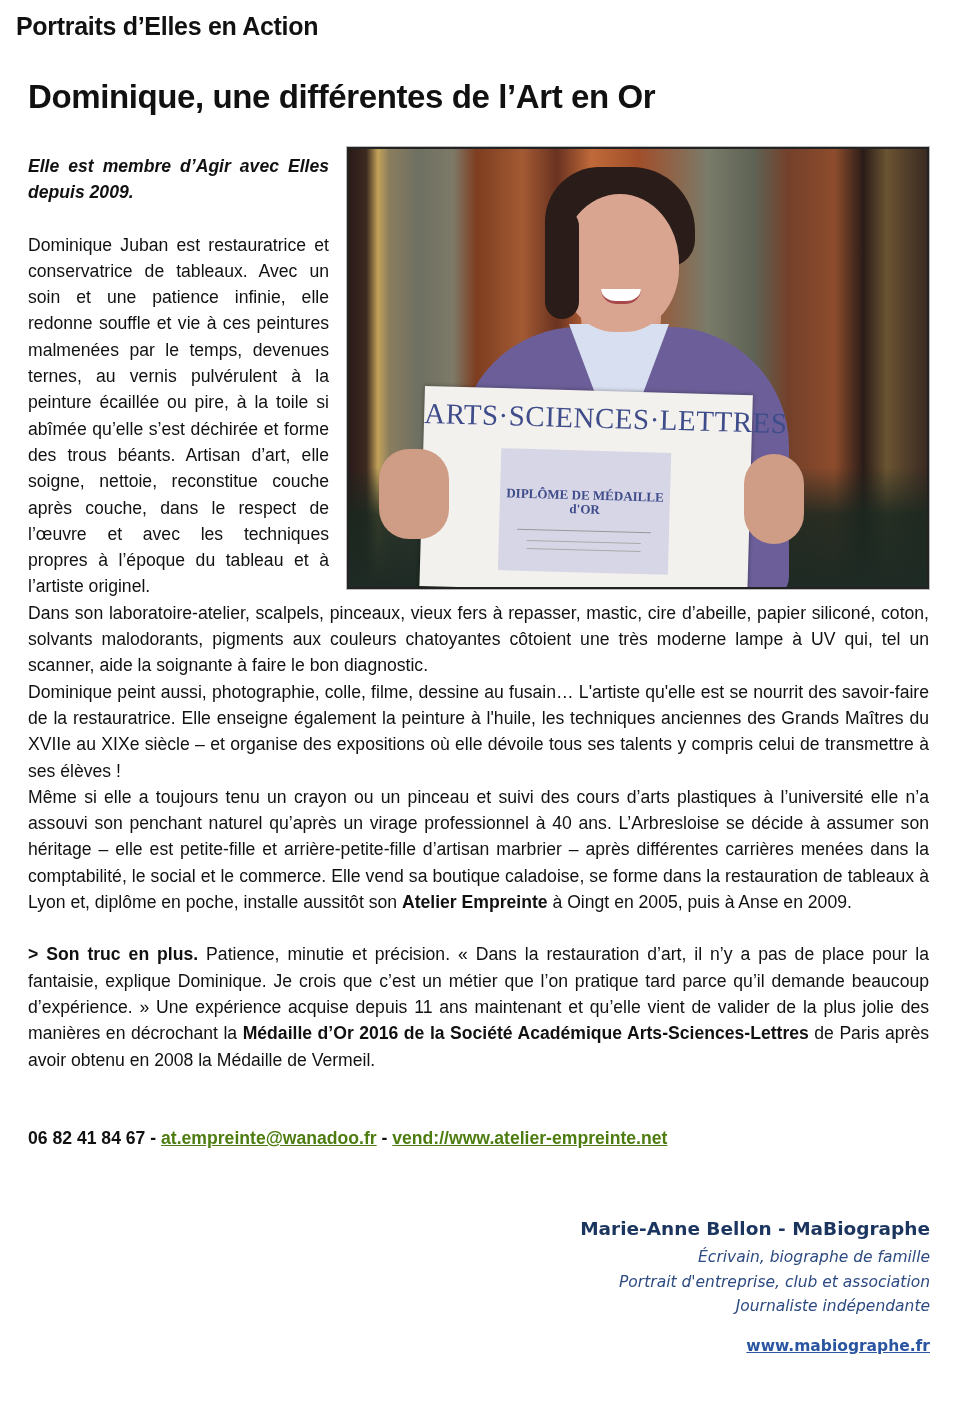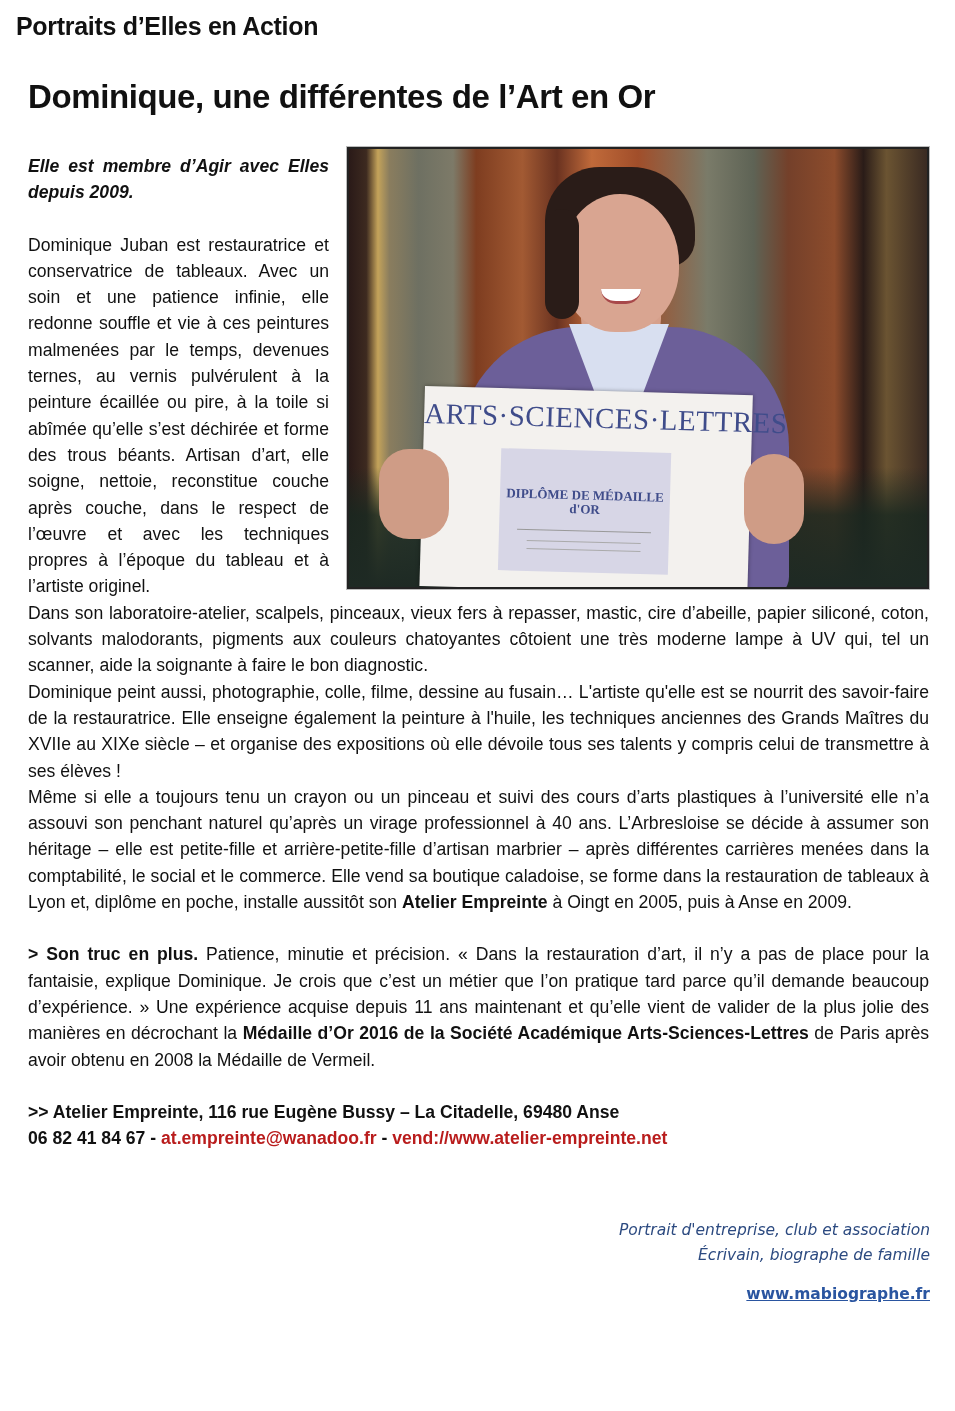--- a/index.html
+++ b/index.html
@@ -7,21 +7,21 @@
          font-family: "Liberation Sans", sans-serif; color: #111; }
   .kicker { position: absolute; left: 16px; top: 12px; font-size: 25px; font-weight: bold; letter-spacing: -0.3px; }
   .title { position: absolute; left: 28px; top: 78px; font-size: 33px; font-weight: bold; letter-spacing: -0.4px; }
 
   .article { position: absolute; left: 28px; top: 153px; width: 901px; font-size: 17.6px; line-height: 26.3px; text-align: justify; }
   .photo-wrap { float: right; width: 578px; height: 438px; margin: -6px 0 8px 18px; border: 2px solid #222; box-shadow: 0 0 0 1px #bbb; position: relative; overflow: hidden; background: #3a2a25; }
   .lead { font-style: italic; font-weight: bold; margin: 0 0 26px 0; }
   p { margin: 0; }
   .gap { height: 26px; }
   b { font-weight: bold; }
-  a { color: #b91c1c; }
+  a { color: #4d7c0f; text-decoration: underline; }
 
   .sig { position: absolute; right: 25px; top: 1218px; text-align: right; font-family: "DejaVu Sans", sans-serif; color: #1e3a68; }
   .sig .name { font-size: 18.5px; font-weight: bold; color: #1b355f; margin-bottom: 6px; }
   .sig .line { font-size: 15.5px; font-style: italic; color: #2c4a80; line-height: 24.5px; }
   .sig .phone { font-size: 19px; font-weight: bold; color: #1b355f; margin-top: 4px; }
   .sig .web { font-size: 15.5px; font-weight: bold; color: #2a55a0; text-decoration: underline; margin-top: 18px; display: inline-block; }
 
   
   .ph-bg { position: absolute; inset: 0; background:
       linear-gradient(90deg, #2a1a18 0%, #3d2a20 3%, #c4a35a 5%, #8a7d5e 7%, #6e7062 12%, #7d7a68 18%, #7e3d20 22%, #a25a33 30%, #6a3220 36%, #c06a3a 42%, #a14e2a 50%, #7a7b69 62%, #5e6355 70%, #74402a 76%, #8d4c2c 84%, #2a1c18 89%, #6b5432 93%, #3a2a22 100%); }
@@ -75,22 +75,24 @@
 
   <p class="lead">Elle est membre d’Agir avec Elles depuis 2009.</p>
   <p>Dominique Juban est restauratrice et conservatrice de tableaux. Avec un soin et une patience infinie, elle redonne souffle et vie à ces peintures malmenées par le temps, devenues ternes, au vernis pulvérulent à la peinture écaillée ou pire, à la toile si abîmée qu’elle s’est déchirée et forme des trous béants. Artisan d’art, elle soigne, nettoie, reconstitue couche après couche, dans le respect de l’œuvre et avec les techniques propres à l’époque du tableau et à l’artiste originel.</p>
   <p>Dans son laboratoire-atelier, scalpels, pinceaux, vieux fers à repasser, mastic, cire d’abeille, papier siliconé, coton, solvants malodorants, pigments aux couleurs chatoyantes côtoient une très moderne lampe à UV qui, tel un scanner, aide la soignante à faire le bon diagnostic.</p>
   <p>Dominique peint aussi, photographie, colle, filme, dessine au fusain… L'artiste qu'elle est se nourrit des savoir-faire de la restauratrice. Elle enseigne également la peinture à l'huile, les techniques anciennes des Grands Maîtres du XVIIe au XIXe siècle – et organise des expositions où elle dévoile tous ses talents y compris celui de transmettre à ses élèves !</p>
   <p><span>Même si elle a toujours tenu un crayon ou un pinceau et suivi des cours d’arts plastiques à l’université elle n’a assouvi son penchant naturel qu’après un virage professionnel à 40 ans. L’Arbresloise se décide à assumer son héritage – elle est petite-fille et arrière-petite-fille d’artisan marbrier – après différentes carrières menées dans la comptabilité, le social et le commerce. Elle vend sa boutique caladoise, se forme dans la restauration de tableaux à Lyon et, diplôme en poche, installe aussitôt son </span><b>Atelier Empreinte</b><span> à Oingt en 2005, puis à Anse en 2009.</span></p>
   <div class="gap"></div>
   <p><b>&gt; Son truc en plus.</b><span> Patience, minutie et précision. « Dans la restauration d’art, il n’y a pas de place pour la fantaisie, explique Dominique. Je crois que c’est un métier que l’on pratique tard parce qu’il demande beaucoup d’expérience. » Une expérience acquise depuis 11 ans maintenant et qu’elle vient de valider de la plus jolie des manières en décrochant la </span><b>Médaille d’Or 2016 de la Société Académique Arts-Sciences-Lettres</b><span> de Paris après avoir obtenu en 2008 la Médaille de Vermeil.</span></p>
   <div class="gap"></div>
   <p style="font-weight:bold">
-    <span>&gt;&gt; Atelier Empreinte, 116 rue Eugène Bussy – La Citadelle, 69480 Anse</span><br>
+    <br>
     <span>06 82 41 84 67</span><span> - </span><a>at.empreinte@wanadoo.fr</a><span> - </span><a> vend://www.atelier-empreinte.net</a>
   </p>
 </div>
 
 <div class="sig">
+  <div class="name">Marie-Anne Bellon - MaBiographe</div>
+  <div class="line">Écrivain, biographe de famille</div>
   <div class="line">Portrait d'entreprise, club et association</div>
-  <div class="line">Écrivain, biographe de famille</div>
+  <div class="line">Journaliste indépendante</div>
   <a class="web">www.mabiographe.fr</a>
 </div>
 
 </body></html>

